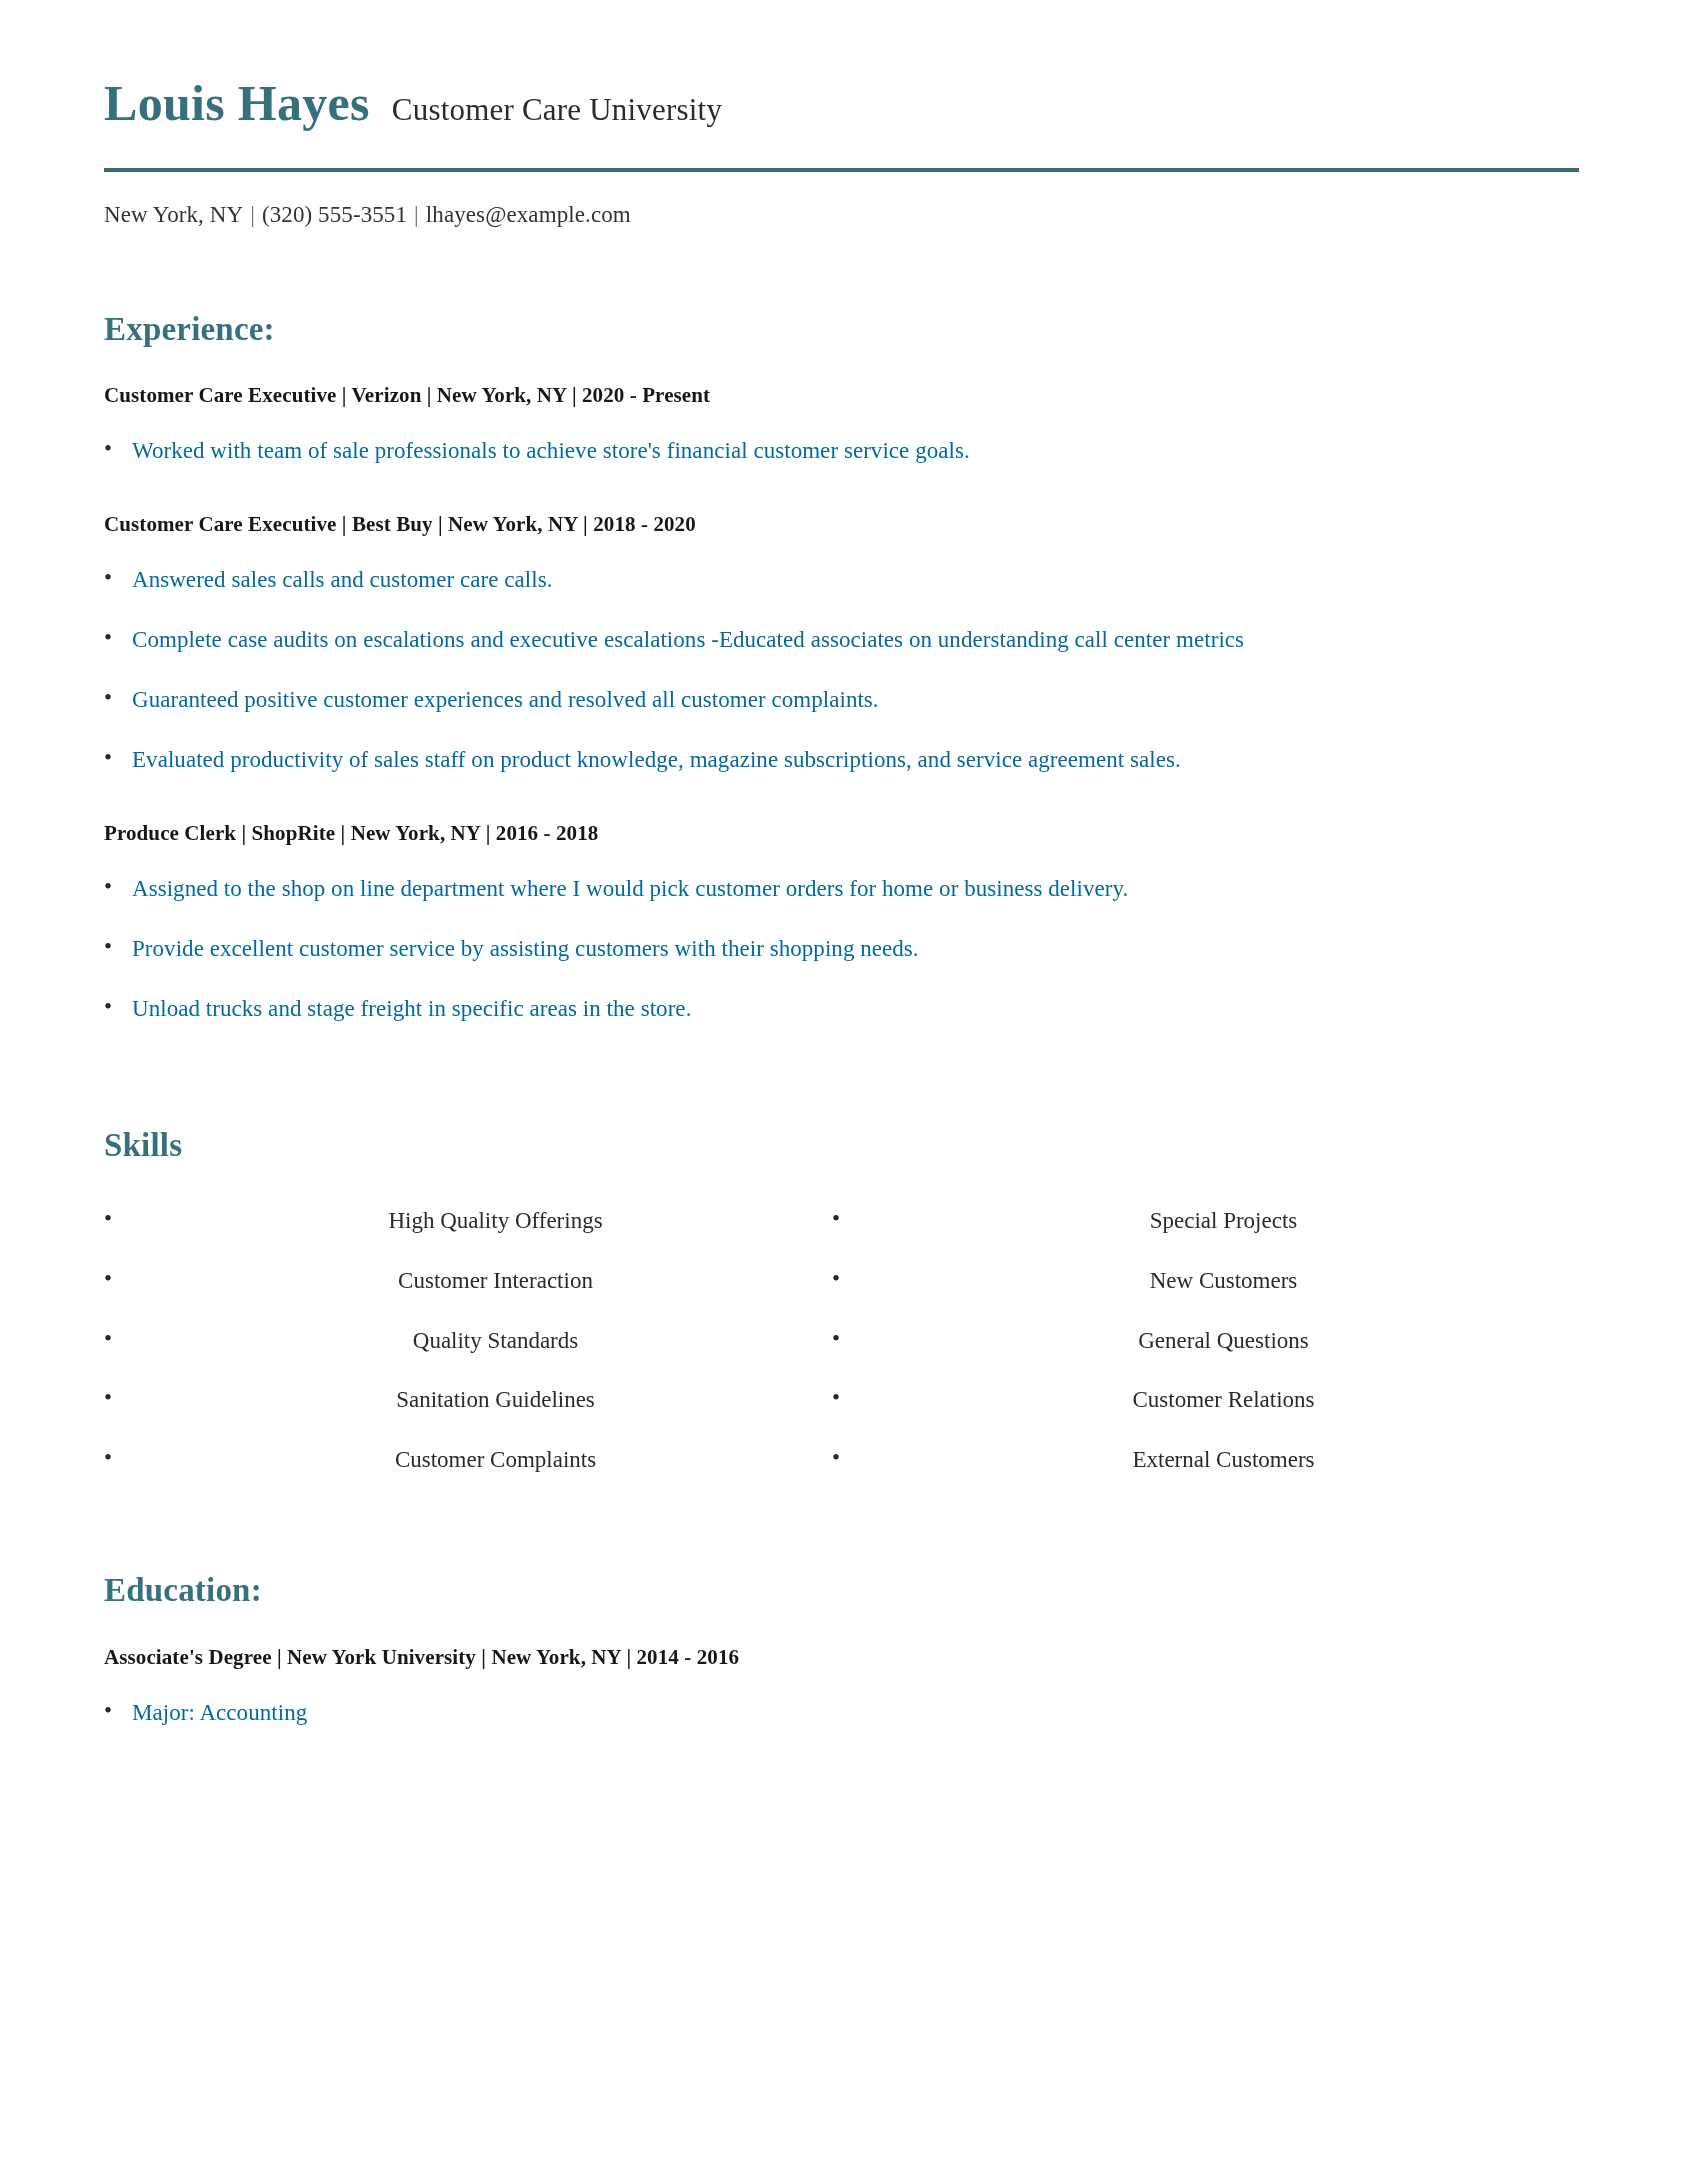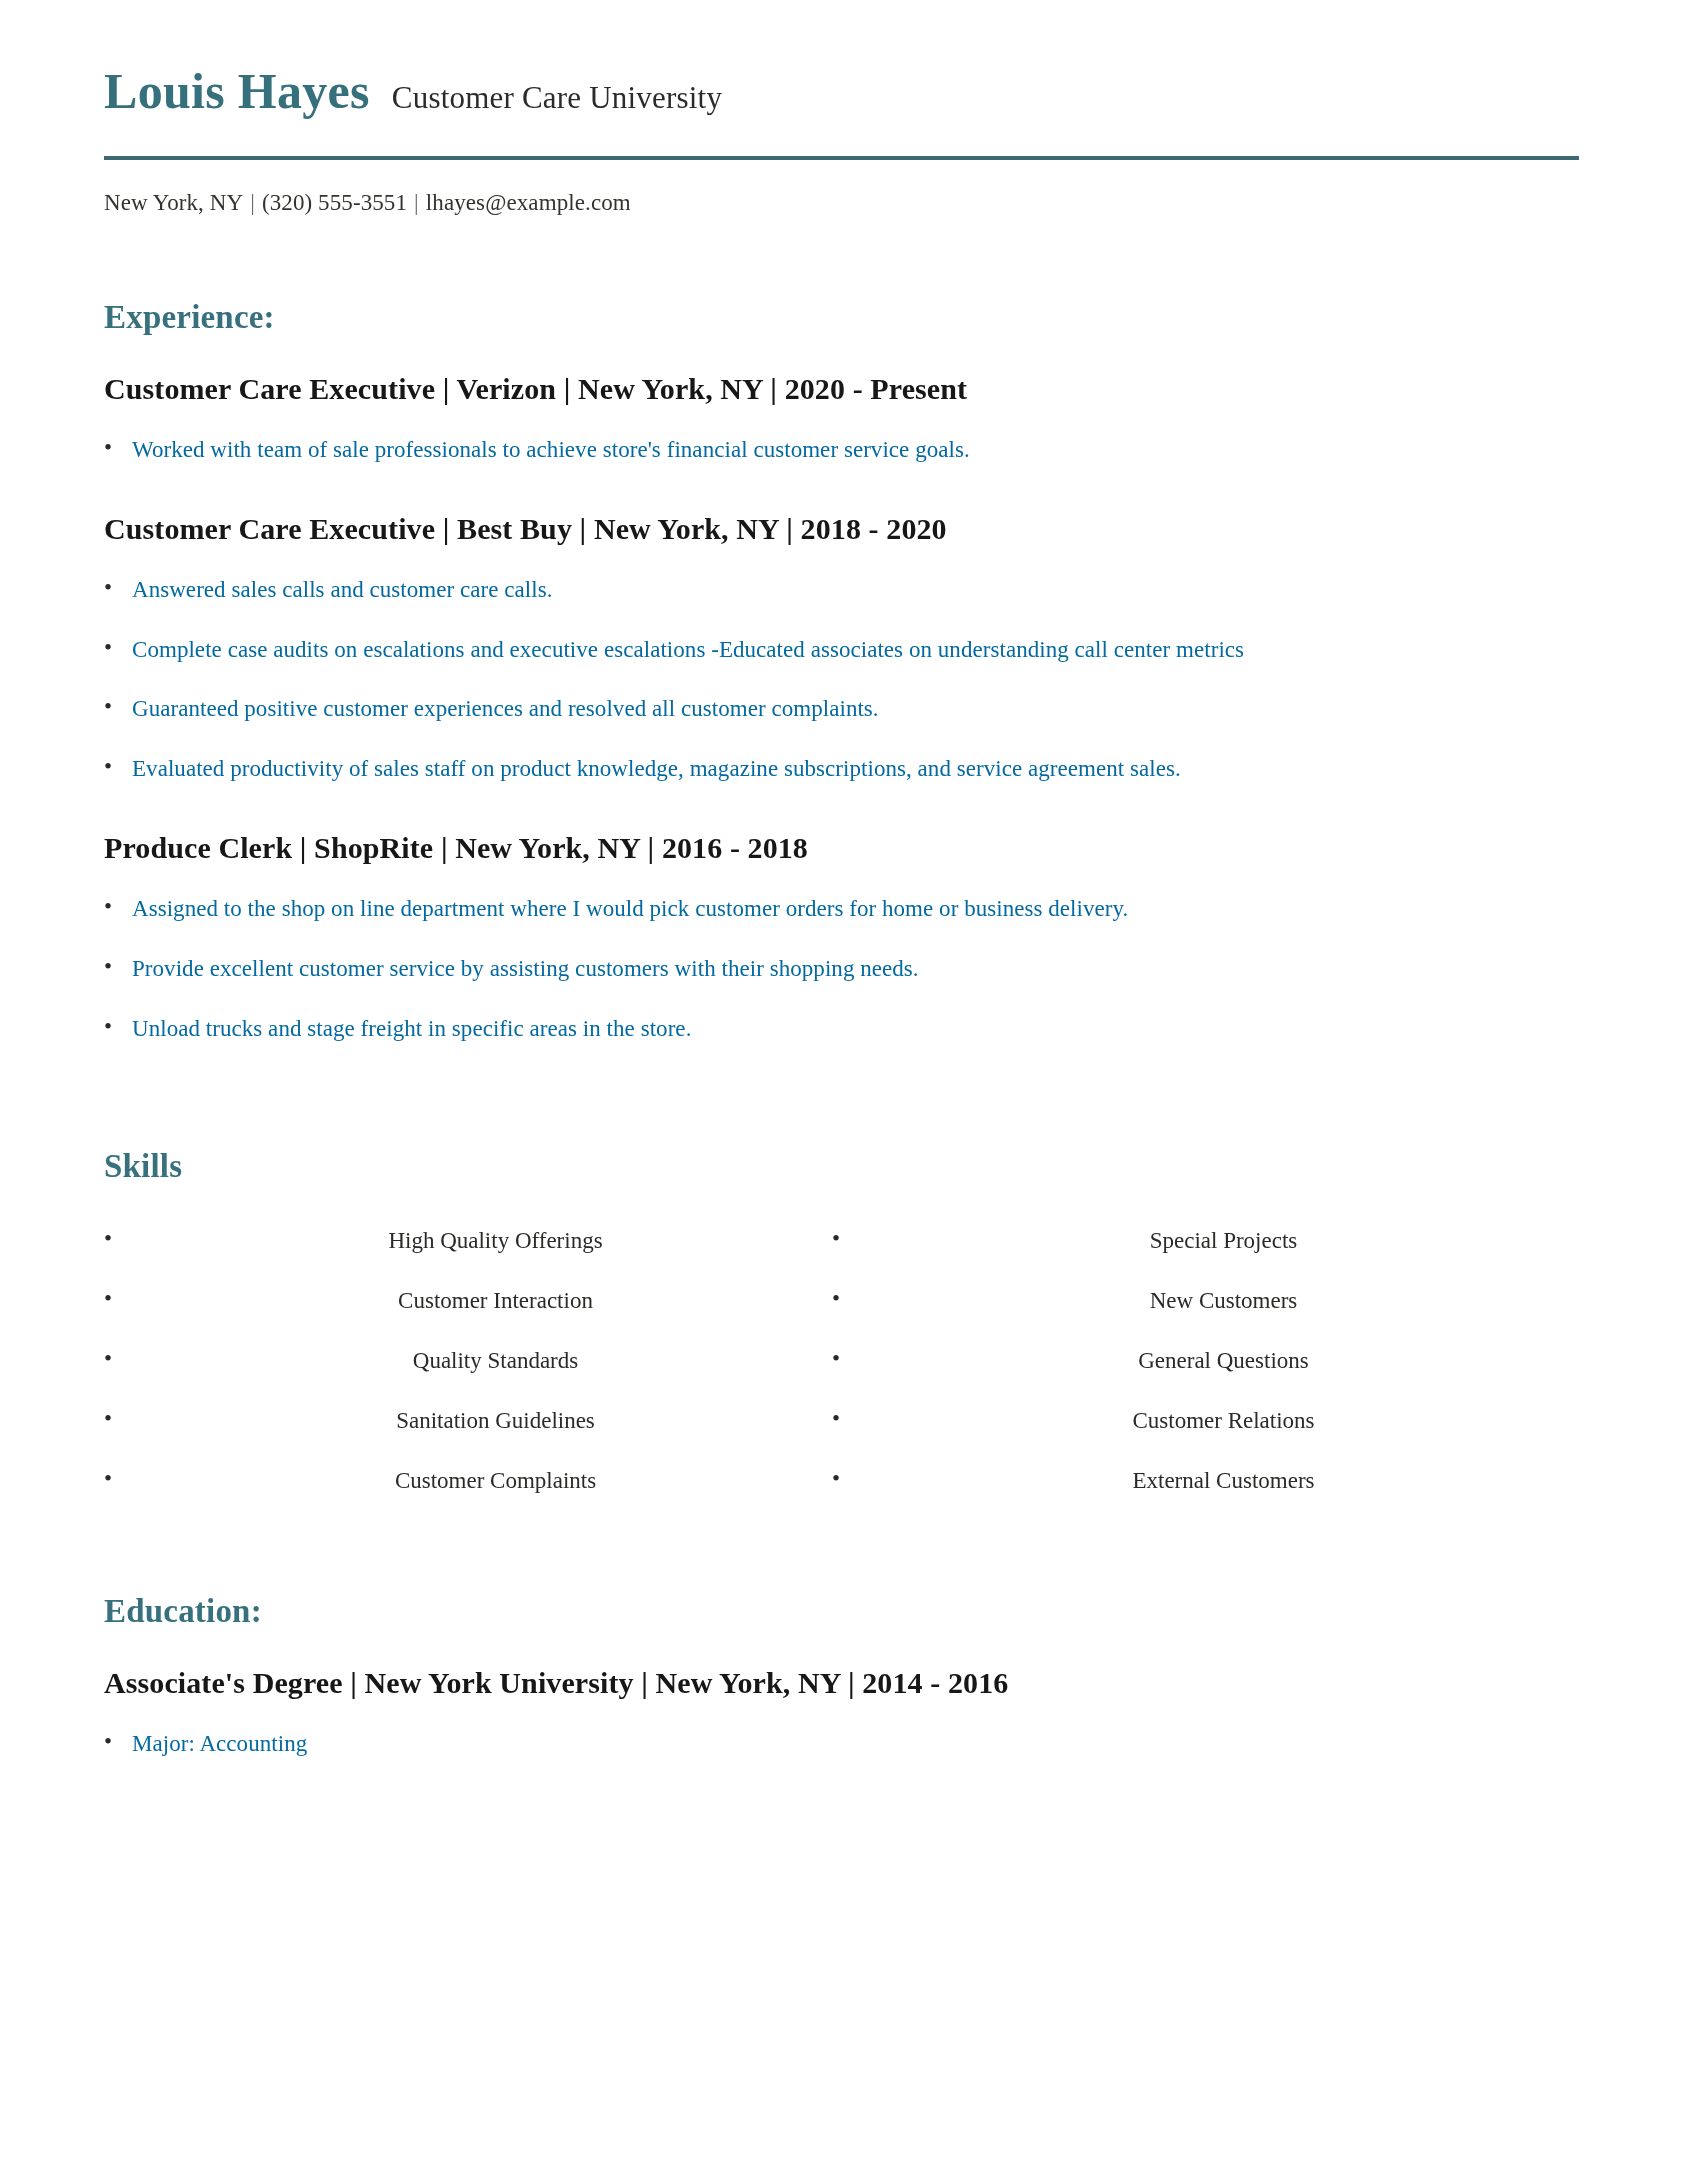--- a/index.html
+++ b/index.html
@@ -15,21 +15,21 @@
     color: #1f1f1f;
     -webkit-font-smoothing: antialiased;
   }
 
   .page {
     position: relative;
     width: 1683px;
     height: 2178px;
     background: #ffffff;
     box-sizing: border-box;
-    padding: 4px 104px;
+    padding: 16px 104px;
   }
 
   
   .header {
     padding-top: 61px;
   }
   .name-line {
     display: flex;
     align-items: baseline;
     gap: 22px;
@@ -80,21 +80,21 @@
     letter-spacing: 0.2px;
     line-height: 1.1;
   }
 
   
   .entry { margin-top: 0; }
   .entry-first { padding-top: 36px; }
   .entry-next  { padding-top: 46px; }
 
   .entry-heading {
-    font-size: 30px;
+    font-size: 21px;
     font-weight: bold;
     color: #171717;
     letter-spacing: 0.1px;
     line-height: 1.2;
   }
 
   
   ul.bullets {
     list-style: none;
     margin: 0;

